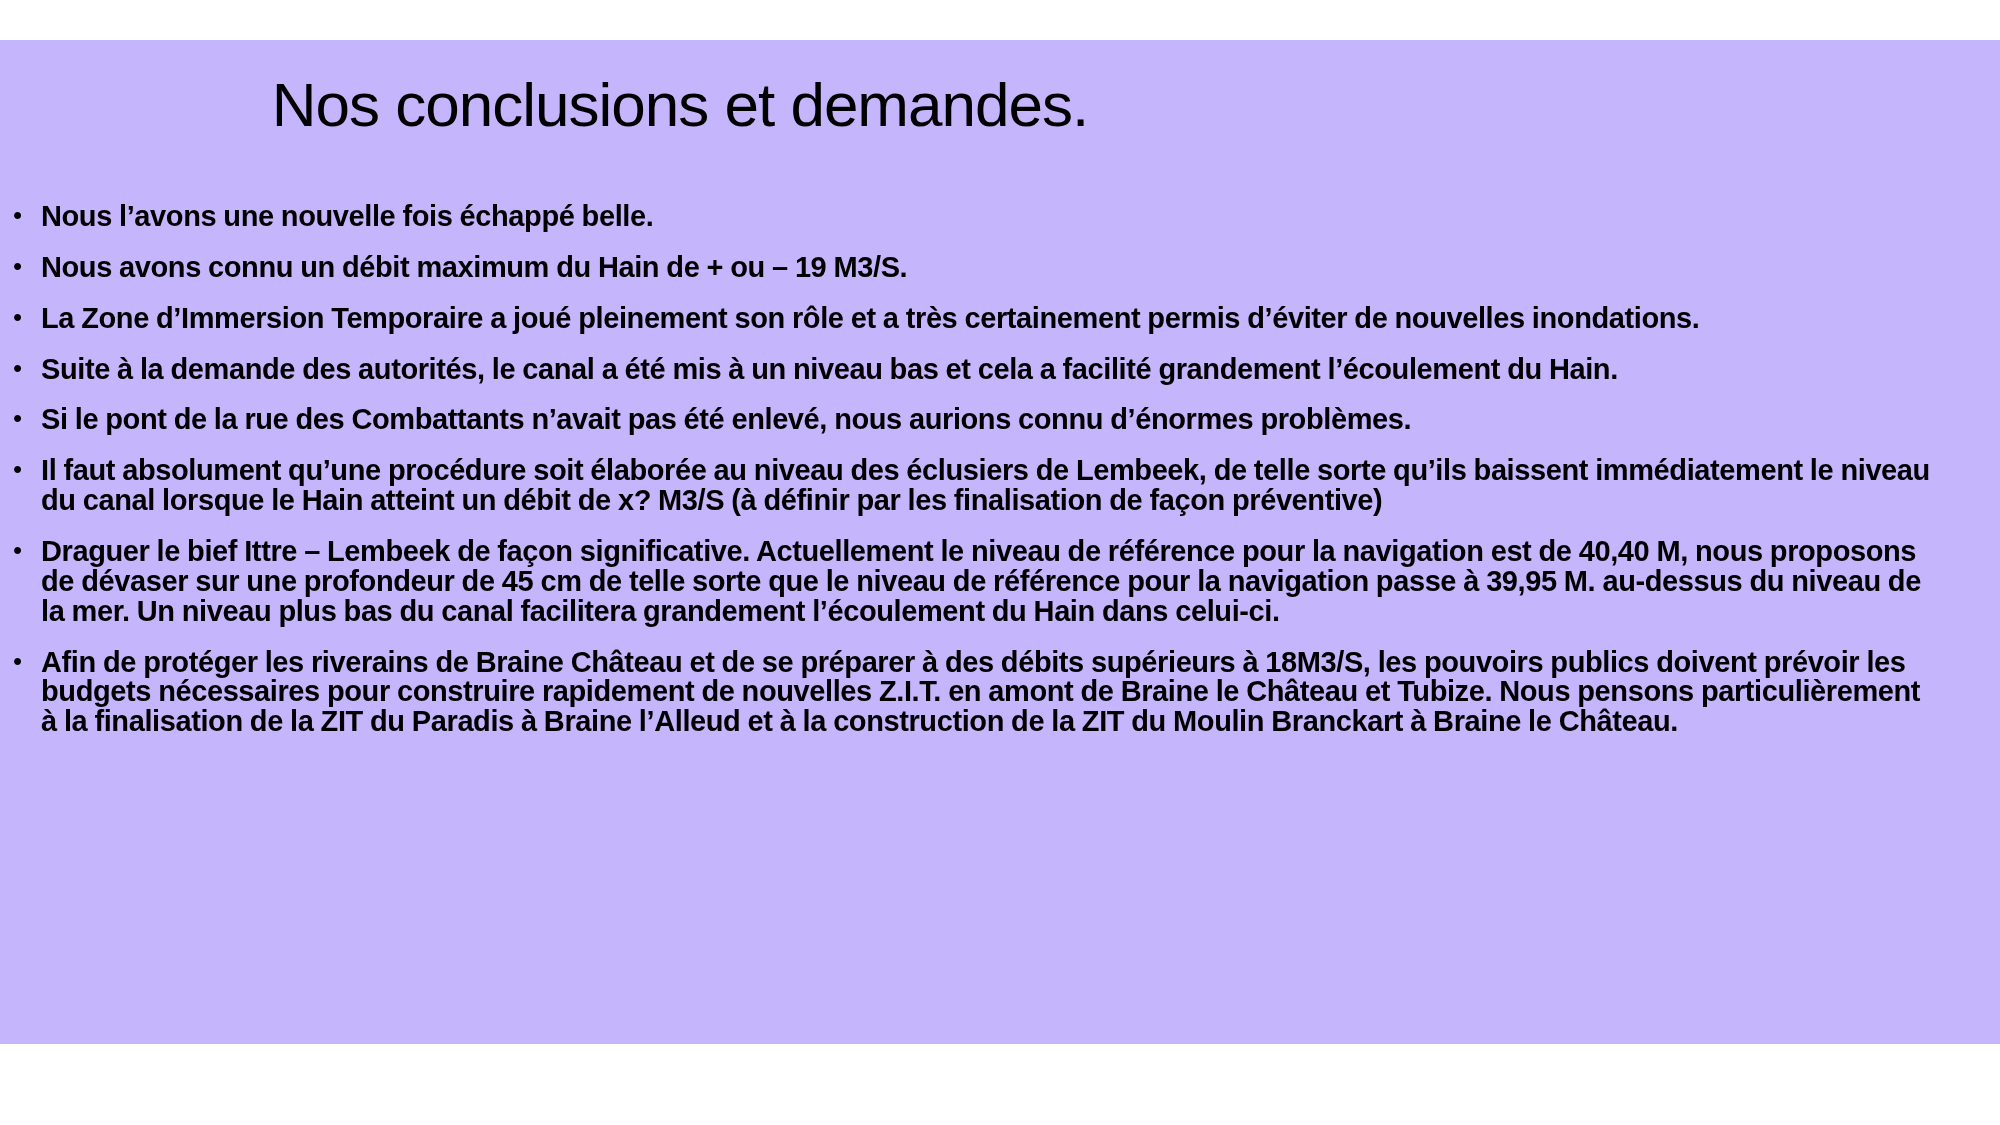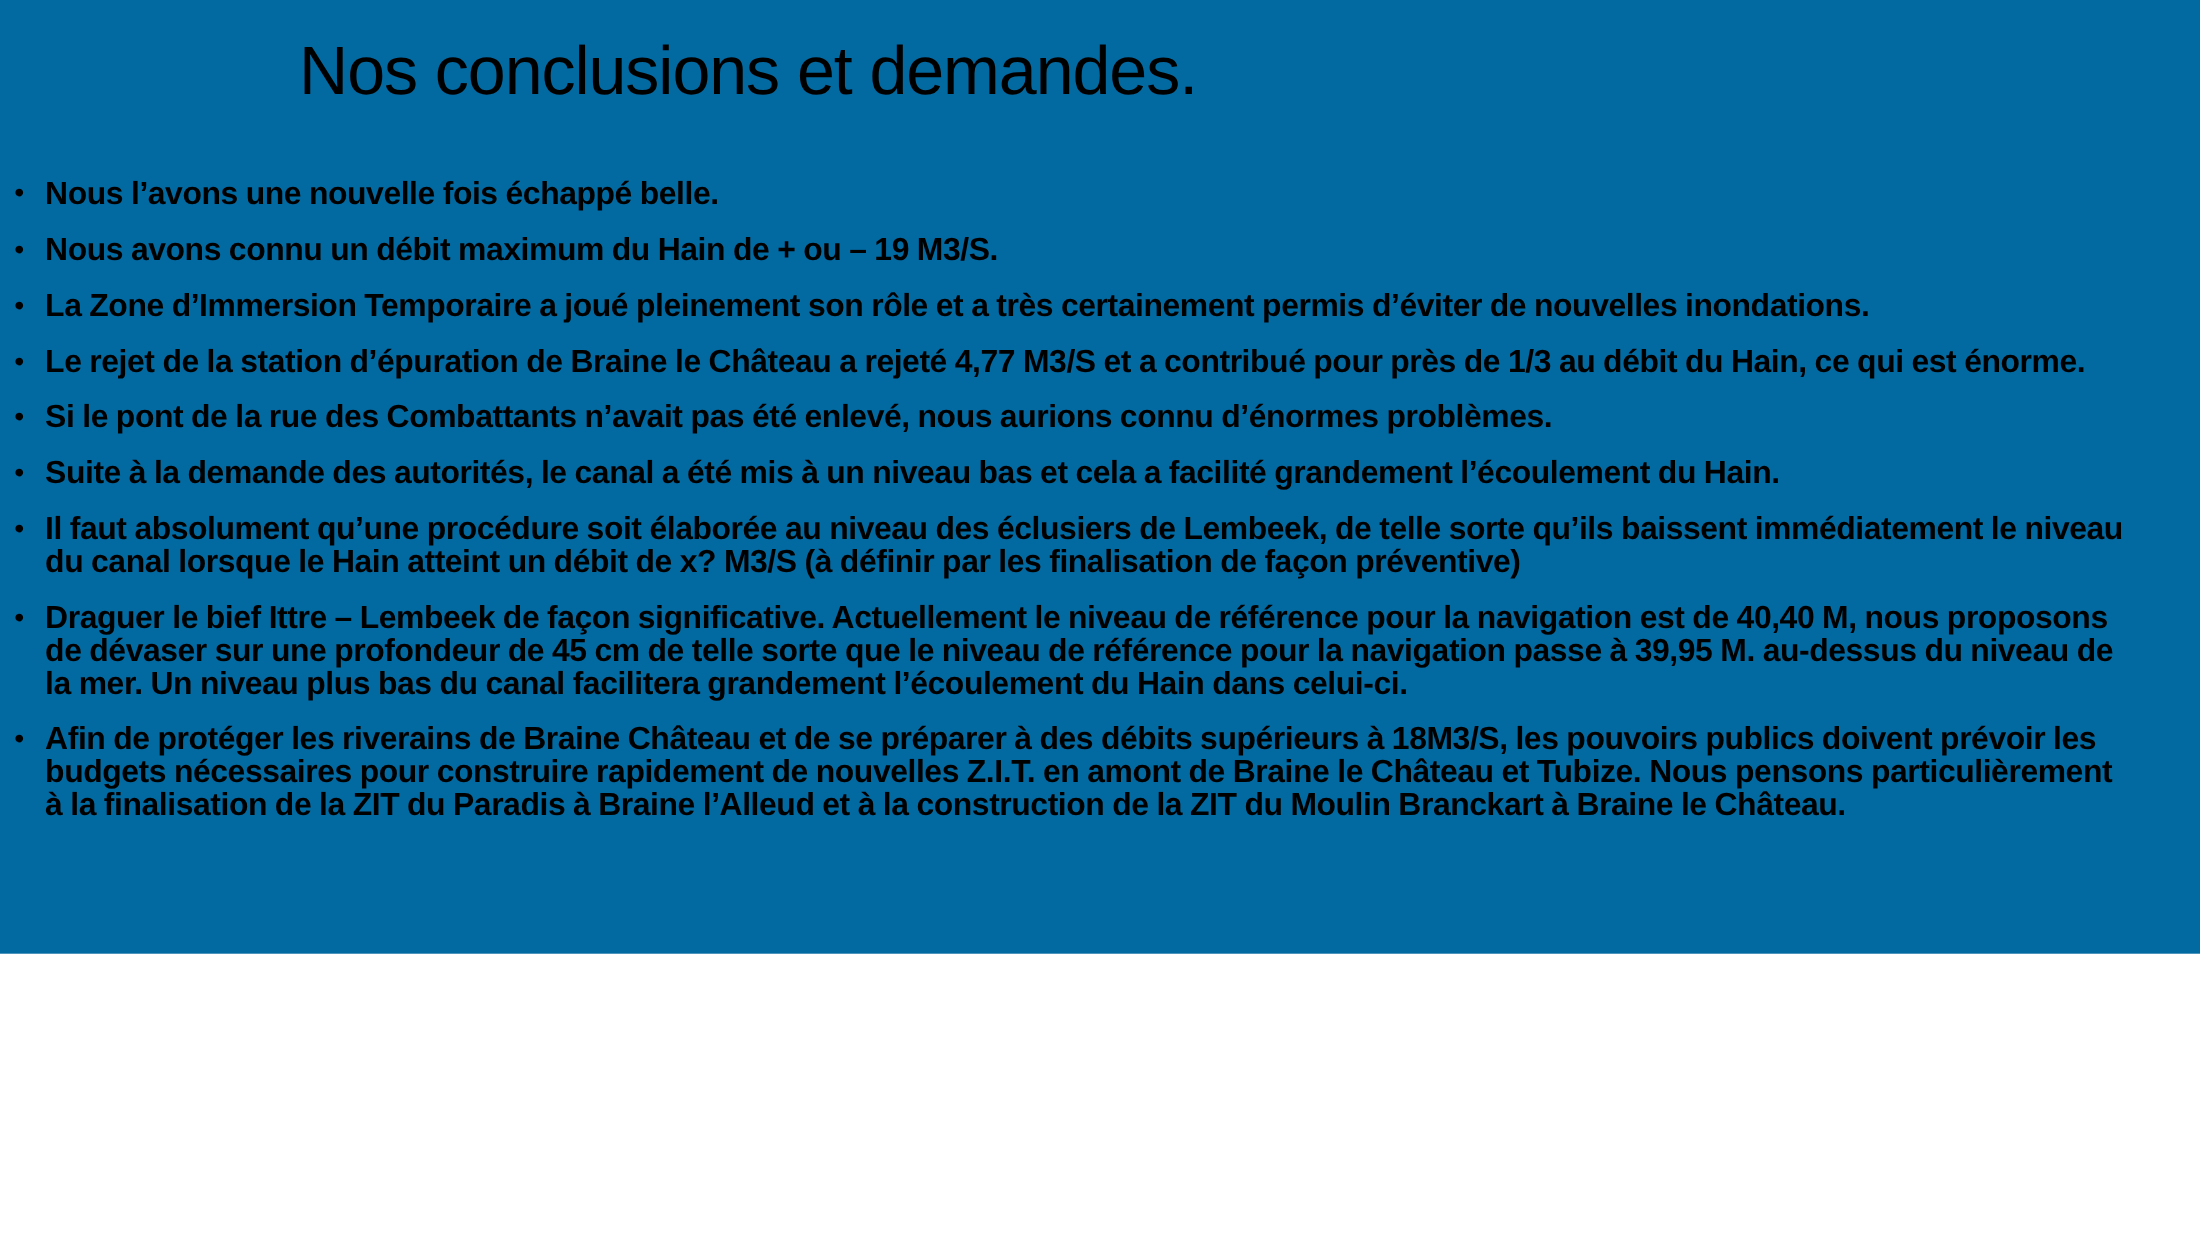--- a/index.html
+++ b/index.html
@@ -9,23 +9,24 @@
   body {
     width: 2000px;
     height: 1125px;
     background: #ffffff;
     overflow: hidden;
     font-family: "Liberation Sans", sans-serif;
   }
   .slide {
     position: relative;
     width: 2000px;
-    height: 867px;
-    background: #0369a1;
+    height: 1004px;
+    background: #c4b5fd;
     color: #000000;
+    margin-top: 40px;
   }
   .slide-title {
     position: absolute;
     top: 28px;
     left: 0;
     width: 1360px;
     text-align: center;
     font-size: 62px;
     font-weight: 400;
     letter-spacing: -1px;
@@ -65,20 +66,19 @@
 </head>
 <body>
 
 <div class="slide">
   <div class="slide-title">Nos conclusions et demandes.</div>
 
   <ul class="bullet-list">
     <li>Nous l’avons une nouvelle fois échappé belle.</li>
     <li>Nous avons connu un débit maximum du Hain de + ou – 19 M3/S.</li>
     <li>La Zone d’Immersion Temporaire a joué pleinement son rôle et a très certainement permis d’éviter de nouvelles inondations.</li>
-    <li>Le rejet de la station d’épuration de Braine le Château a rejeté 4,77 M3/S et a contribué pour près de 1/3 au débit du Hain, ce qui est énorme.</li>
+    <li>Suite à la demande des autorités, le canal a été mis à un niveau bas et cela a facilité grandement l’écoulement du Hain.</li>
     <li>Si le pont de la rue des Combattants n’avait pas été enlevé, nous aurions connu d’énormes problèmes.</li>
-    <li>Suite à la demande des autorités, le canal a été mis à un niveau bas et cela a facilité grandement l’écoulement du Hain.</li>
     <li>Il faut absolument qu’une procédure soit élaborée au niveau des éclusiers de Lembeek, de telle sorte qu’ils baissent immédiatement le niveau du canal lorsque le Hain atteint un débit de x? M3/S (à définir par les finalisation de façon préventive)</li>
     <li>Draguer  le bief Ittre – Lembeek de façon significative. Actuellement le niveau de référence pour la navigation est de 40,40 M, nous proposons de dévaser sur une profondeur de 45 cm de telle sorte que le niveau de référence pour la navigation passe à 39,95 M. au-dessus du niveau de la mer.  Un niveau plus bas du canal facilitera grandement l’écoulement du Hain dans celui-ci.</li>
     <li>Afin de protéger les riverains de Braine Château et de se  préparer à des débits supérieurs à 18M3/S,  les pouvoirs publics doivent prévoir les budgets nécessaires pour construire rapidement de nouvelles Z.I.T. en amont de Braine le Château et Tubize. Nous pensons particulièrement à la finalisation de la ZIT du Paradis à Braine l’Alleud et à la construction de la ZIT du Moulin Branckart à Braine le Château.</li>
   </ul>
 </div>
 
 </body></html>

